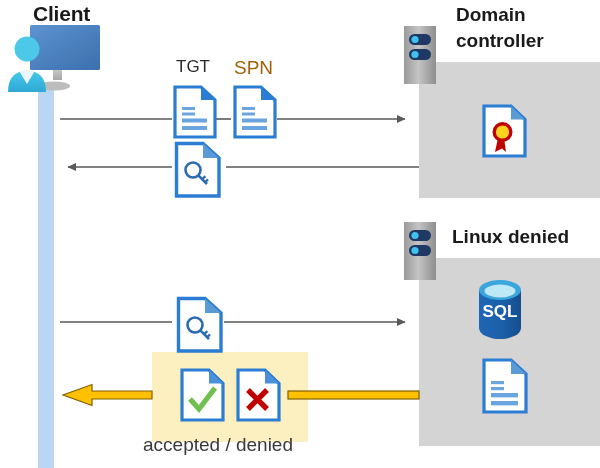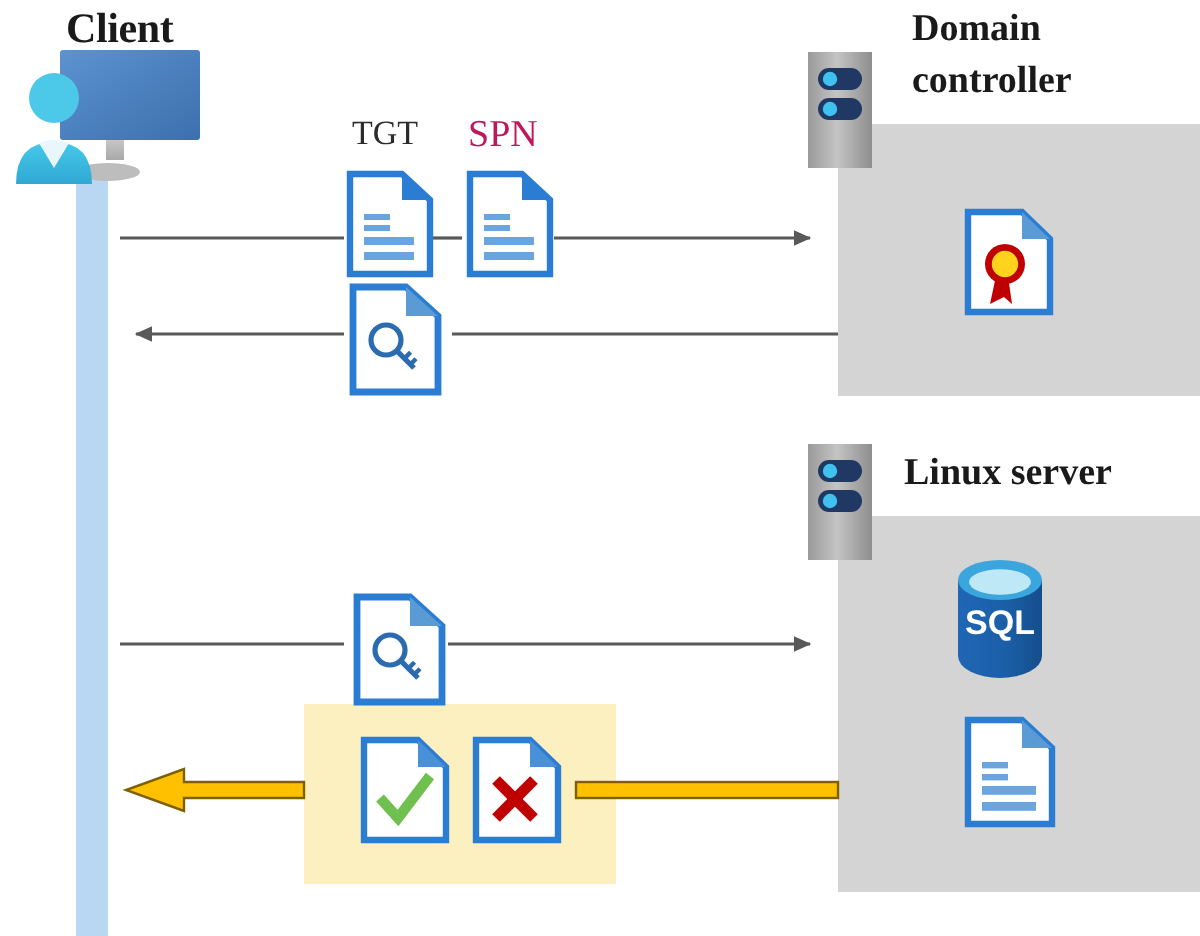--- a/index.html
+++ b/index.html
@@ -6,29 +6,29 @@
   body{
     width:600px;height:468px;
     background:#ffffff;
     font-family:"Liberation Sans", sans-serif;
     overflow:hidden;
     position:relative;
   }
   #stage{position:absolute;left:0;top:0;width:600px;height:468px;}
 
   
-  .lbl{position:absolute;color:#1a1a1a;white-space:nowrap;font-family:Liberation Serif, serif;}
+  .lbl{position:absolute;color:#1a1a1a;white-space:nowrap;}
   .lbl-bold{font-weight:bold;}
 
   #client-title{left:33px;top:2px;font-size:21px;font-weight:bold;letter-spacing:-0.2px;}
   #dc-title-1{left:456px;top:4px;font-size:19px;font-weight:bold;}
   #dc-title-2{left:456px;top:30px;font-size:19px;font-weight:bold;}
   #linux-title{left:452px;top:226px;font-size:19px;font-weight:bold;}
   #tgt-label{left:176px;top:57px;font-size:17px;color:#2b2b2b;}
-  #spn-label{left:234px;top:57px;font-size:19px;color:#be185d;}
+  #spn-label{left:234px;top:57px;font-size:19px;color:#a16207;}
   #keytab-label{left:441px;top:420px;font-size:19px;color:#3a3a3a;}
   #accepted-denied{left:143px;top:434px;font-size:19px;color:#3a3a3a;}
 
   
   #client-lifeline{
     position:absolute;left:38px;top:83px;width:16px;height:385px;
     background:#b9d6f2;
   }
 
   
@@ -226,20 +226,21 @@
       <path d="M12,22 L31,41"></path>
       <path d="M31,22 L12,41"></path>
     </g>
   </svg>
 
   <div class="lbl lbl-bold" id="client-title">Client</div>
 
   <div class="lbl lbl-bold" id="dc-title-2">controller</div>
   <div class="lbl lbl-bold" id="dc-title-1">Domain</div>
 
-  <div class="lbl lbl-bold" id="linux-title">Linux server</div>
+  <div class="lbl lbl-bold" id="linux-title">Linux denied</div>
 
   <div class="lbl" id="tgt-label">TGT</div>
   <div class="lbl" id="spn-label">SPN</div>
 
 
+  <div class="lbl" id="accepted-denied">accepted / denied</div>
 
 </div>
 
 </body></html>

